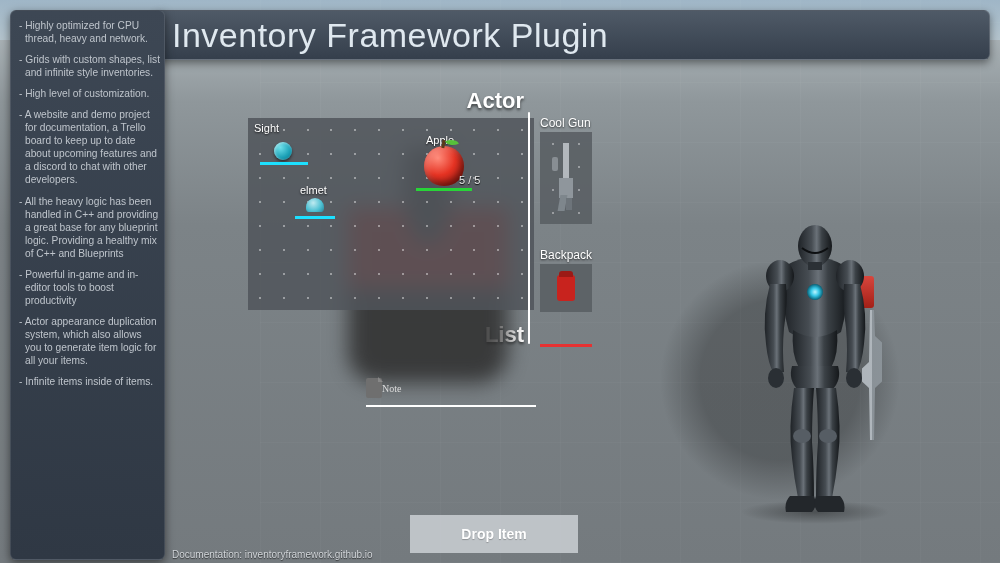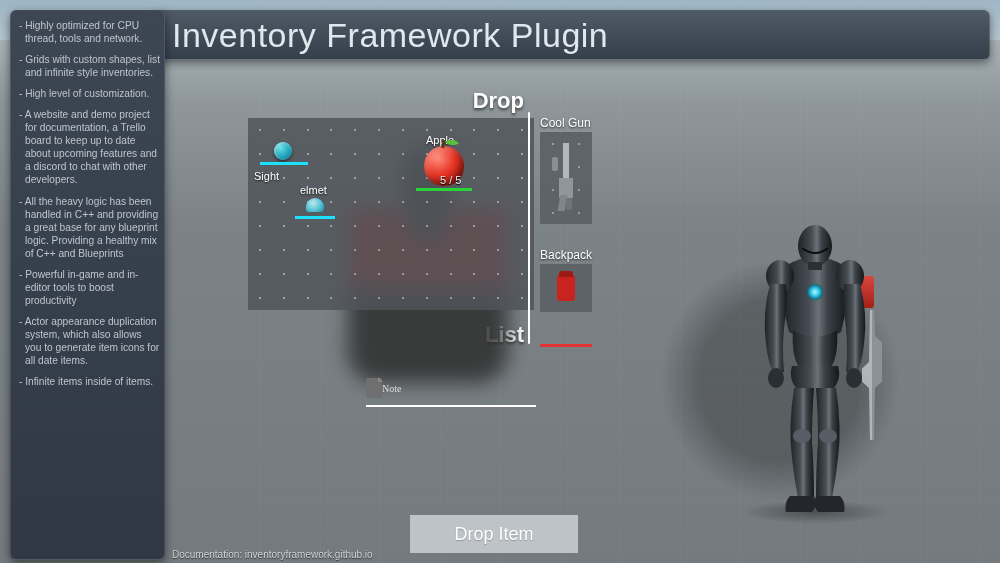--- a/index.html
+++ b/index.html
@@ -110,21 +110,21 @@
   .apple {
     position:absolute; width:40px; height:40px;
   }
   .apple .body { position:absolute; inset:0; border-radius:50% 50% 48% 48%;
     background: radial-gradient(circle at 35% 30%, #ff8b7a 0%, #e53323 45%, #8c120d 100%);
     box-shadow: inset -3px -4px 6px rgba(0,0,0,.4), inset 4px 4px 6px rgba(255,255,255,.2);
   }
   .apple .stem { position:absolute; left:18px; top:-6px; width:3px; height:8px; background:#5a3a1a; transform:rotate(10deg);}
   .apple .leaf { position:absolute; left:22px; top:-7px; width:12px; height:7px;
     background:#57c13a; border-radius:0 100% 0 100%; transform:rotate(-20deg);}
-  .count { position:absolute; left:192px; top:56px; color:#e7e7e7; font-size:11px; text-shadow:0 1px 1px #000;}
+  .count { position:absolute; left:211px; top:56px; color:#e7e7e7; font-size:11px; text-shadow:0 1px 1px #000;}
   .hl-apple { position:absolute; left:168px; top:70px; width:56px; height:3px; background:#28d438; }
 
   .blurchar {
     position:absolute; left:100px; top:60px; width:160px; height:235px;
     filter: blur(10px); opacity:.85;
     background:
       radial-gradient(ellipse at 50% 15%, #3a3a3a 0 24px, transparent 25px),
       linear-gradient(180deg, transparent 0 60px, #b8271e 60px 140px, transparent 140px),
       linear-gradient(180deg, transparent 0 135px, #2e2e2e 135px 235px);
     border-radius:30px;
@@ -190,21 +190,21 @@
     position:absolute; left:50%; top:50%; width:18px; height:26px; transform:translate(-50%,-50%);
     background:#c8231e; border-radius:3px;
   }
   .pack::before { content:""; position:absolute; left:2px; top:-4px; width:14px; height:6px; background:#9c1a16; border-radius:3px 3px 0 0;}
   .hl-pack { position:absolute; left:6px; bottom:-3px; width:52px; height:3px; background:#e63232; }
 
   
   .drop-btn {
     position:absolute; left:410px; top:515px; width:168px; height:38px;
     background: rgba(200,205,210,.88);
-    color:#fff; font-size:18px; font-weight:400;
+    color:#fff; font-size:14px; font-weight:700;
     display:flex; align-items:center; justify-content:center;
     border:none; cursor:pointer;
     text-shadow:0 1px 1px rgba(0,0,0,.25);
   }
 
   
   .doclink {
     position:absolute; left:172px; bottom:3px;
     color:#d0d4d8; font-size:10px; text-shadow:0 1px 1px rgba(0,0,0,.6);
   }
@@ -235,33 +235,33 @@
 <div class="stage">
   <div class="sky"></div>
   <div class="ground-grid"></div>
 
   <div class="title-bar">
     <h1>Inventory Framework Plugin</h1>
   </div>
 
   <aside class="side-panel">
     <div class="bullets">
-      <p>Highly optimized for CPU thread, tools and network.</p>
+      <p>Highly optimized for CPU thread, heavy and network.</p>
       <p>Grids with custom shapes, list and infinite style inventories.</p>
       <p>High level of customization.</p>
       <p>A website and demo project for documentation, a Trello board to keep up to date about upcoming features and a discord to chat with other developers.</p>
       <p>All the heavy logic has been handled in C++ and providing a great base for any blueprint logic. Providing a healthy mix of C++ and Blueprints</p>
       <p>Powerful in-game and in-editor tools to boost productivity</p>
-      <p>Actor appearance duplication system, which also allows you to generate item icons for all date items.</p>
+      <p>Actor appearance duplication system, which also allows you to generate item logic for all your items.</p>
       <p>Infinite items inside of items.</p>
     </div>
   </aside>
 
   <div class="playfield">
-    <div class="section-title" style="width:286px;">Drop</div>
+    <div class="section-title" style="width:286px;">Actor</div>
 
     <div class="blurchar"></div>
 
     <div class="grid-panel">
 
       <div class="cell"></div>
         <div class="cell"></div>
         <div class="cell"></div>
         <div class="cell"></div>
         <div class="cell"></div>
@@ -350,21 +350,21 @@
         <div class="cell"></div>
         <div class="cell"></div>
         <div class="cell"></div>
         <div class="cell"></div>
         <div class="cell"></div>
         <div class="cell"></div>
         <div class="cell"></div>
         <div class="cell"></div>
         <div class="cell"></div>
 
-      <span class="overlay-label" style="left:6px; top:4px;margin-top:48px;">Sight</span>
+      <span class="overlay-label" style="left:6px; top:4px;">Sight</span>
       <div class="sphere" style="left:26px; top:24px;"></div>
       <div class="hl-sphere"></div>
 
       <span class="overlay-label" style="left:178px; top:16px;">Apple</span>
       <div class="apple" style="left:176px; top:28px;">
         <div class="body"></div>
           <div class="stem"></div>
           <div class="leaf"></div>
       </div>
       <span class="count">5 / 5</span>

